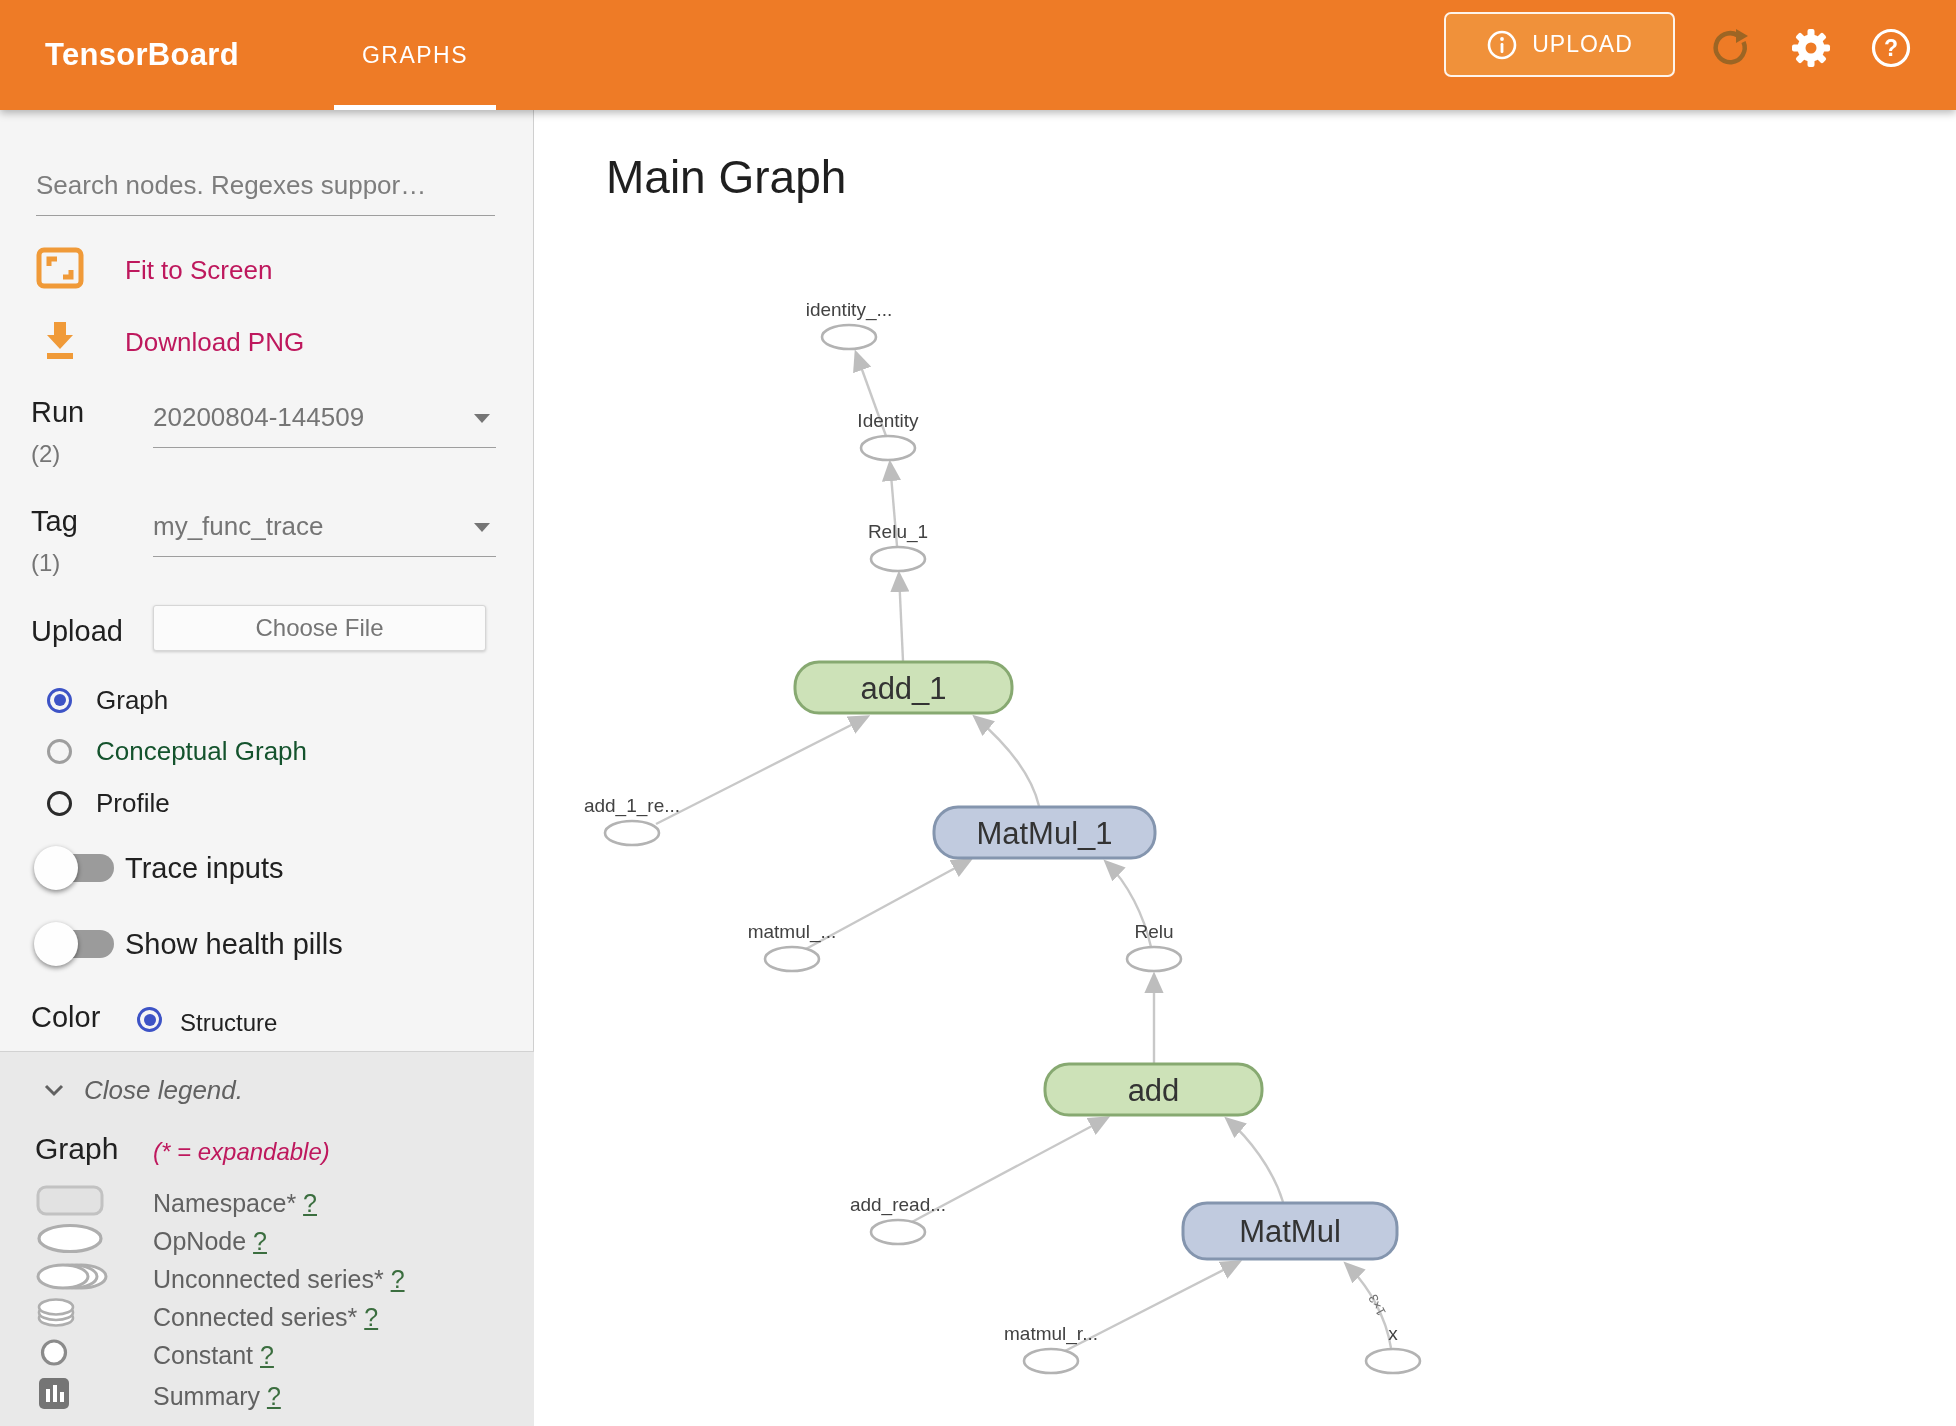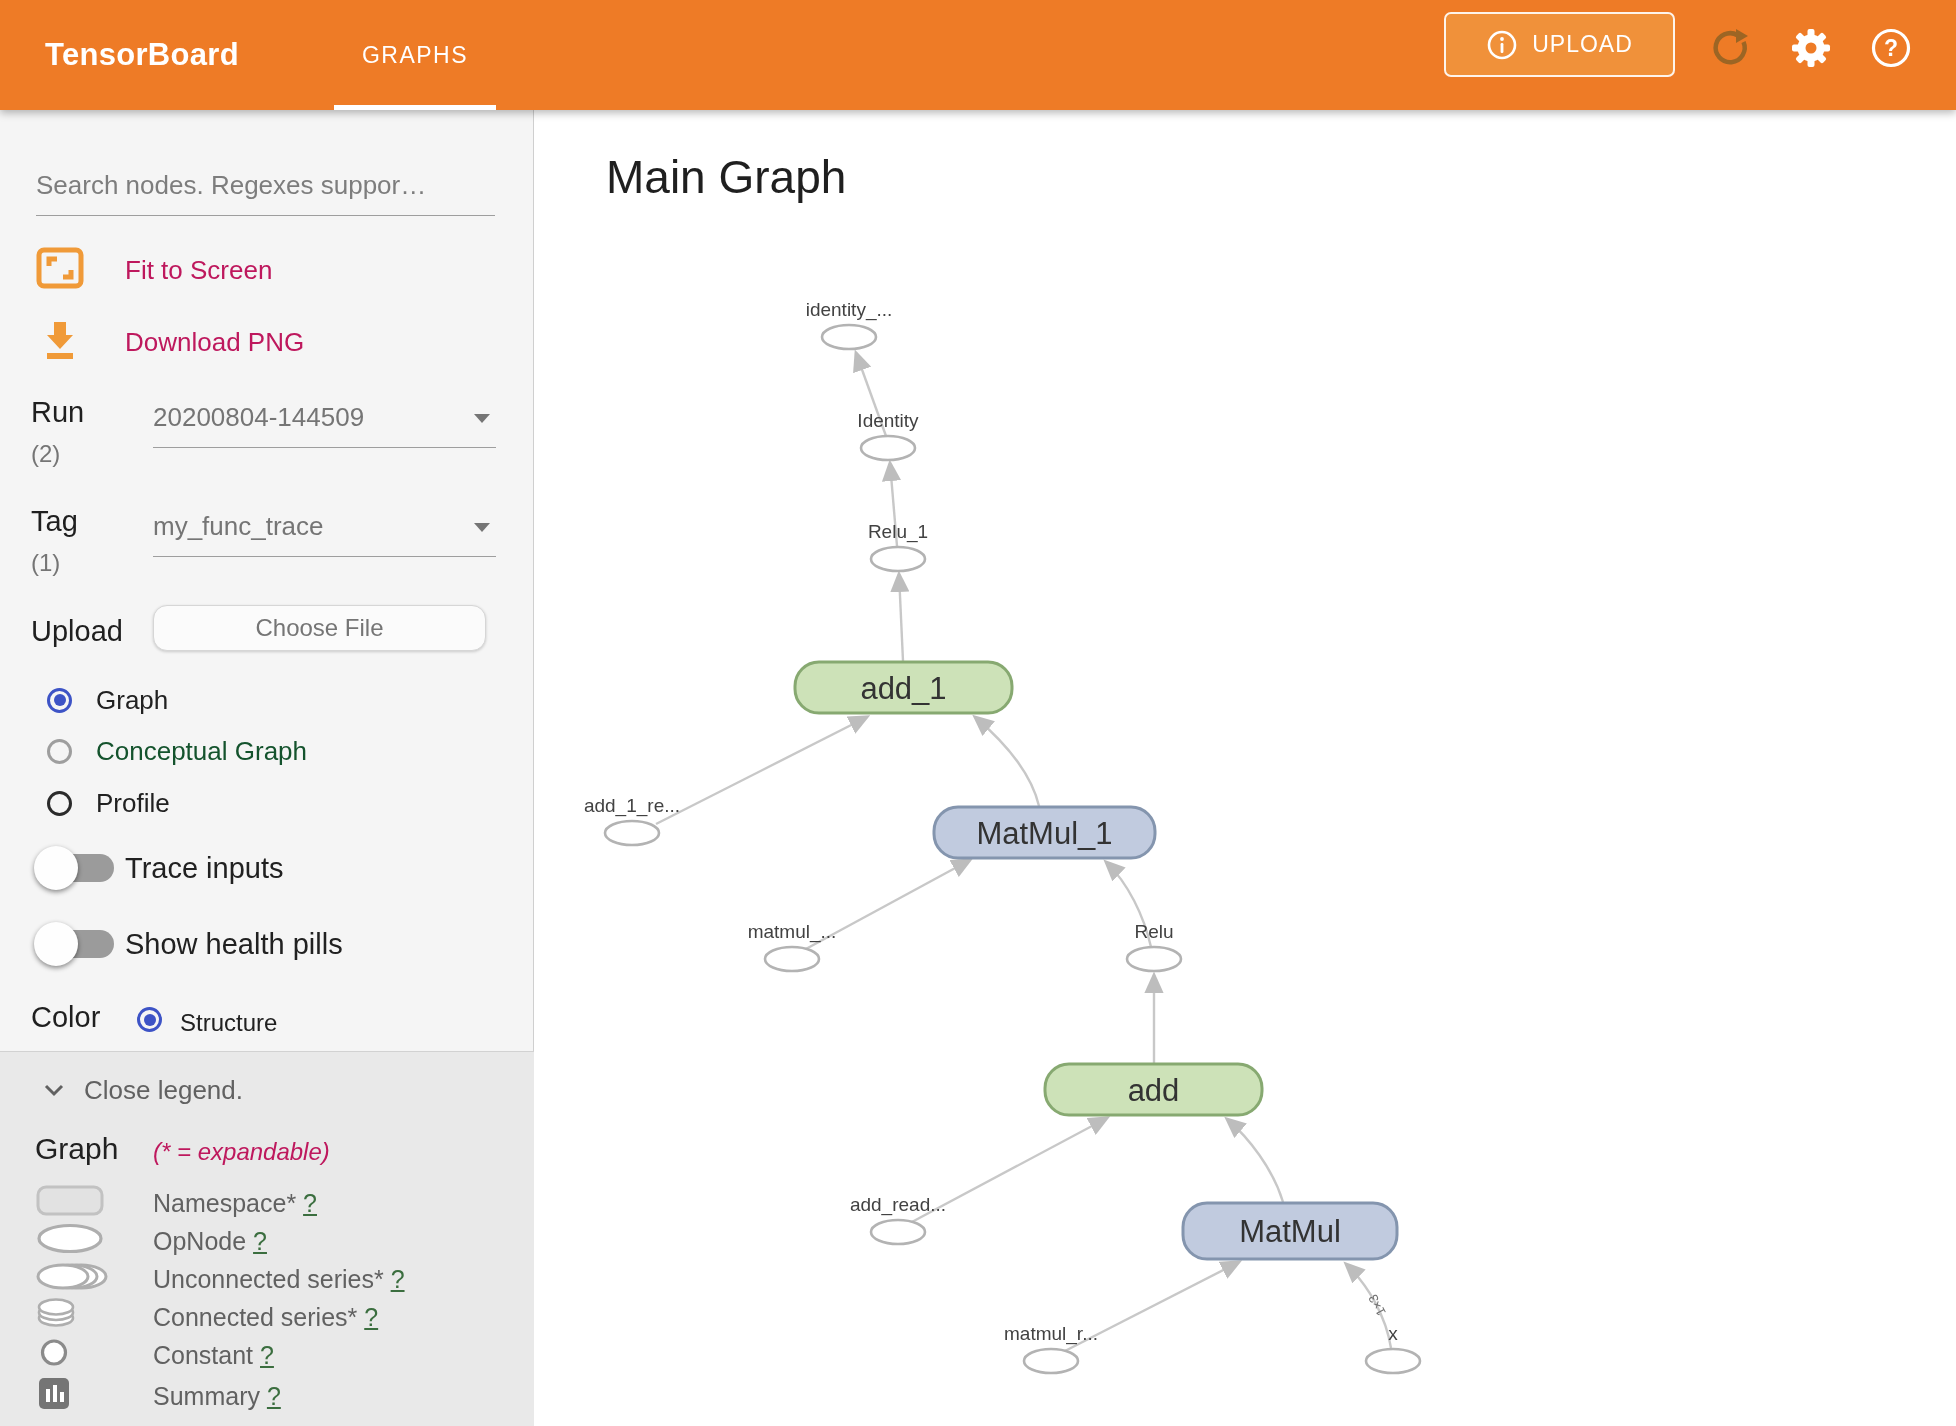--- a/index.html
+++ b/index.html
@@ -42,39 +42,39 @@
   .tool-row{position:absolute;left:0;width:534px;height:52px;display:flex;align-items:center;cursor:pointer;}
   .tool-row .ticon{position:absolute;left:36px;}
   .tool-row .tlabel{position:absolute;left:125px;font-size:26px;color:#be185d;}
   .field-label{position:absolute;left:31px;font-size:29px;color:#1f1f1f;}
   .field-count{position:absolute;left:31px;font-size:24px;color:#757575;}
   .select-box{position:absolute;left:153px;width:343px;border-bottom:1.5px solid #9e9e9e;
     font-size:26px;color:#757575;padding-bottom:14px;cursor:pointer;}
   .select-box .sel-caret{position:absolute;right:6px;top:12px;width:0;height:0;
     border-left:8px solid transparent;border-right:8px solid transparent;border-top:9px solid #757575;}
   .choose-btn{position:absolute;left:153px;width:331px;height:44px;background:#fbfbfb;
-    border:1px solid #d6d6d6;border-radius:14px;box-shadow:0 1px 3px rgba(0,0,0,.18);
+    border:1px solid #d6d6d6;border-radius:3px;box-shadow:0 1px 3px rgba(0,0,0,.18);
     font-size:24px;color:#757575;display:flex;align-items:center;justify-content:center;cursor:pointer;}
   .radio-row{position:absolute;left:0;width:534px;height:40px;display:flex;align-items:center;cursor:pointer;}
   .radio-circ{position:absolute;left:47px;width:19px;height:19px;border-radius:50%;
     border:3.5px solid #9e9e9e;background:transparent;display:flex;align-items:center;justify-content:center;}
   .radio-circ.sel{border-color:var(--radio-blue,#3d53c6);}
   .radio-circ.sel::after{content:"";width:12px;height:12px;border-radius:50%;background:var(--radio-blue,#3d53c6);}
   .radio-circ.dark{border-color:#2b2b2b;}
   .radio-row .rlabel{position:absolute;left:96px;font-size:26px;color:#212121;}
   .radio-row .rlabel.dim{color:#14532d;}
   .toggle-row{position:absolute;left:0;width:534px;height:50px;display:flex;align-items:center;cursor:pointer;}
   .tg-track{position:absolute;left:44px;width:70px;height:28px;border-radius:14px;background:#9b9b9b;}
   .tg-thumb{position:absolute;left:34px;top:50%;margin-top:-22px;width:44px;height:44px;border-radius:50%;
     background:#fefefe;box-shadow:0 2px 5px rgba(0,0,0,.45);}
   .toggle-row .tglabel{position:absolute;left:125px;font-size:29px;color:#212121;}
   .legend{position:absolute;left:0;top:941px;width:534px;height:375px;background:#e9e9e9;
     border-top:1px solid #d2d2d2;box-sizing:border-box;}
   .legend-close{position:absolute;left:0;top:18px;width:534px;height:40px;display:flex;align-items:center;cursor:pointer;}
-  .legend-close .clabel{position:absolute;left:84px;font-size:26px;color:#616161;}
+  .legend-close .clabel{position:absolute;left:84px;font-size:26px;color:#616161;font-style:italic;}
   .legend-head{position:absolute;left:35px;top:80px;font-size:30px;color:#212121;}
   .legend-note{position:absolute;left:153px;top:86px;font-size:24px;color:#be185d;font-style:italic;}
   .legend-item{position:absolute;left:0;width:534px;height:38px;display:flex;align-items:center;}
   .legend-item .shape{position:absolute;left:36px;top:50%;transform:translateY(-50%);}
   .legend-item .llabel{position:absolute;left:153px;font-size:25px;color:#616161;white-space:nowrap;}
   .legend-item .llabel a{color:var(--help-green,#3b6e3f);text-decoration:underline;cursor:pointer;}
   
   .main{position:absolute;left:534px;top:110px;width:1422px;height:1316px;background:#fff;}
   .main-title{position:absolute;left:72px;top:40px;font-size:46px;color:#1f1f1f;}
   .graph-svg{position:absolute;left:0;top:0;}

